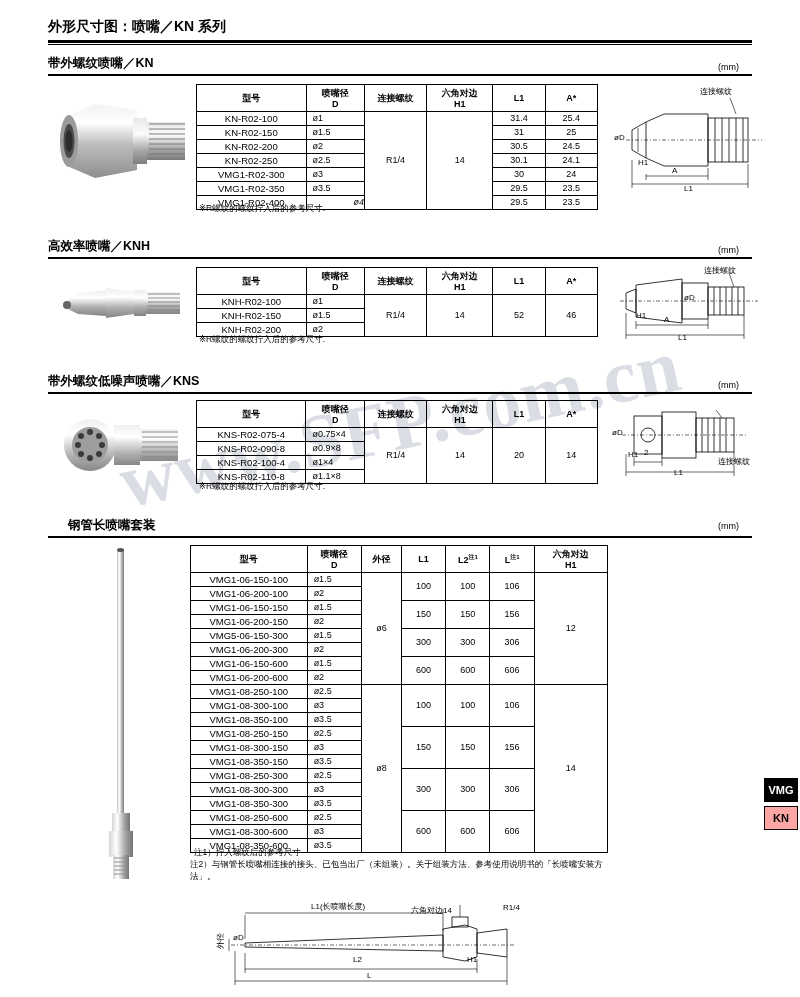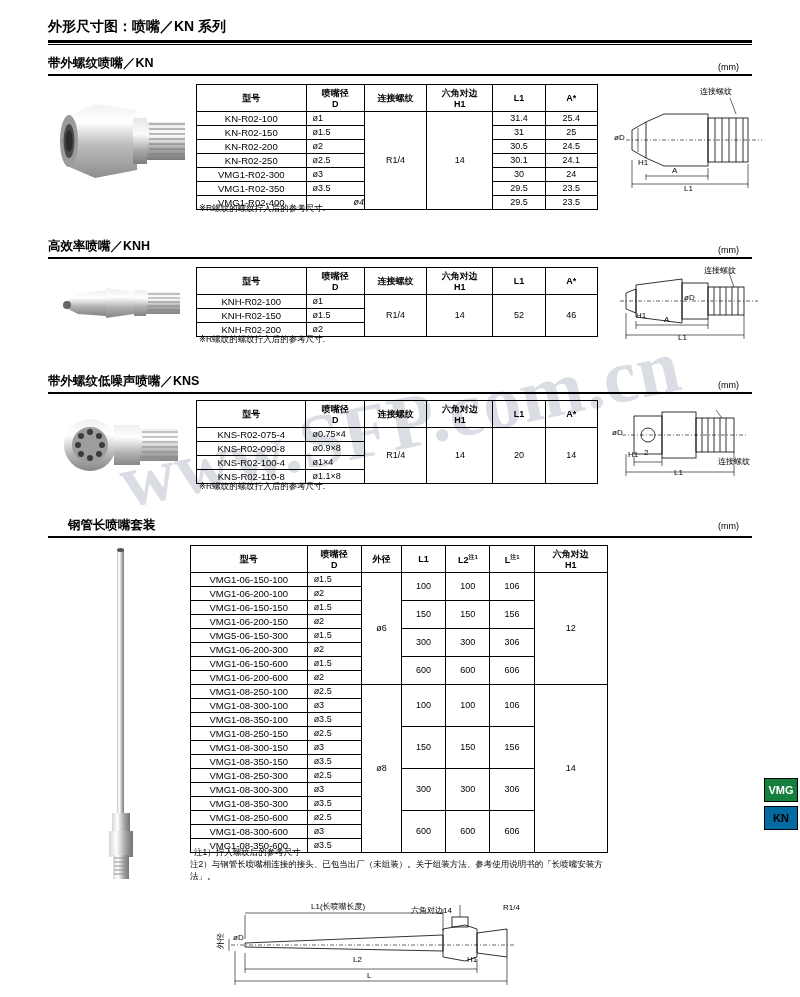--- a/index.html
+++ b/index.html
@@ -83,25 +83,25 @@
   }
 
   
   .photo{position:absolute;}
 
   
   .tab{
     position:absolute;right:2px;
     width:32px;height:22px;
     border:1.5px solid #000;
-    background:#0369a1;
+    background:#fca5a5;
     font-size:11px;font-weight:bold;
     display:flex;align-items:center;justify-content:center;
   }
-  .tab.dark{background:#15803d;color:#fff;border-color:#000;}
+  .tab.dark{background:#000000;color:#fff;border-color:#000;}
 
   
   .diagram{position:absolute;}
   .dlabel{position:absolute;font-size:8px;}
 
   svg{display:block;}
 </style>
 </head>
 <body>
 

